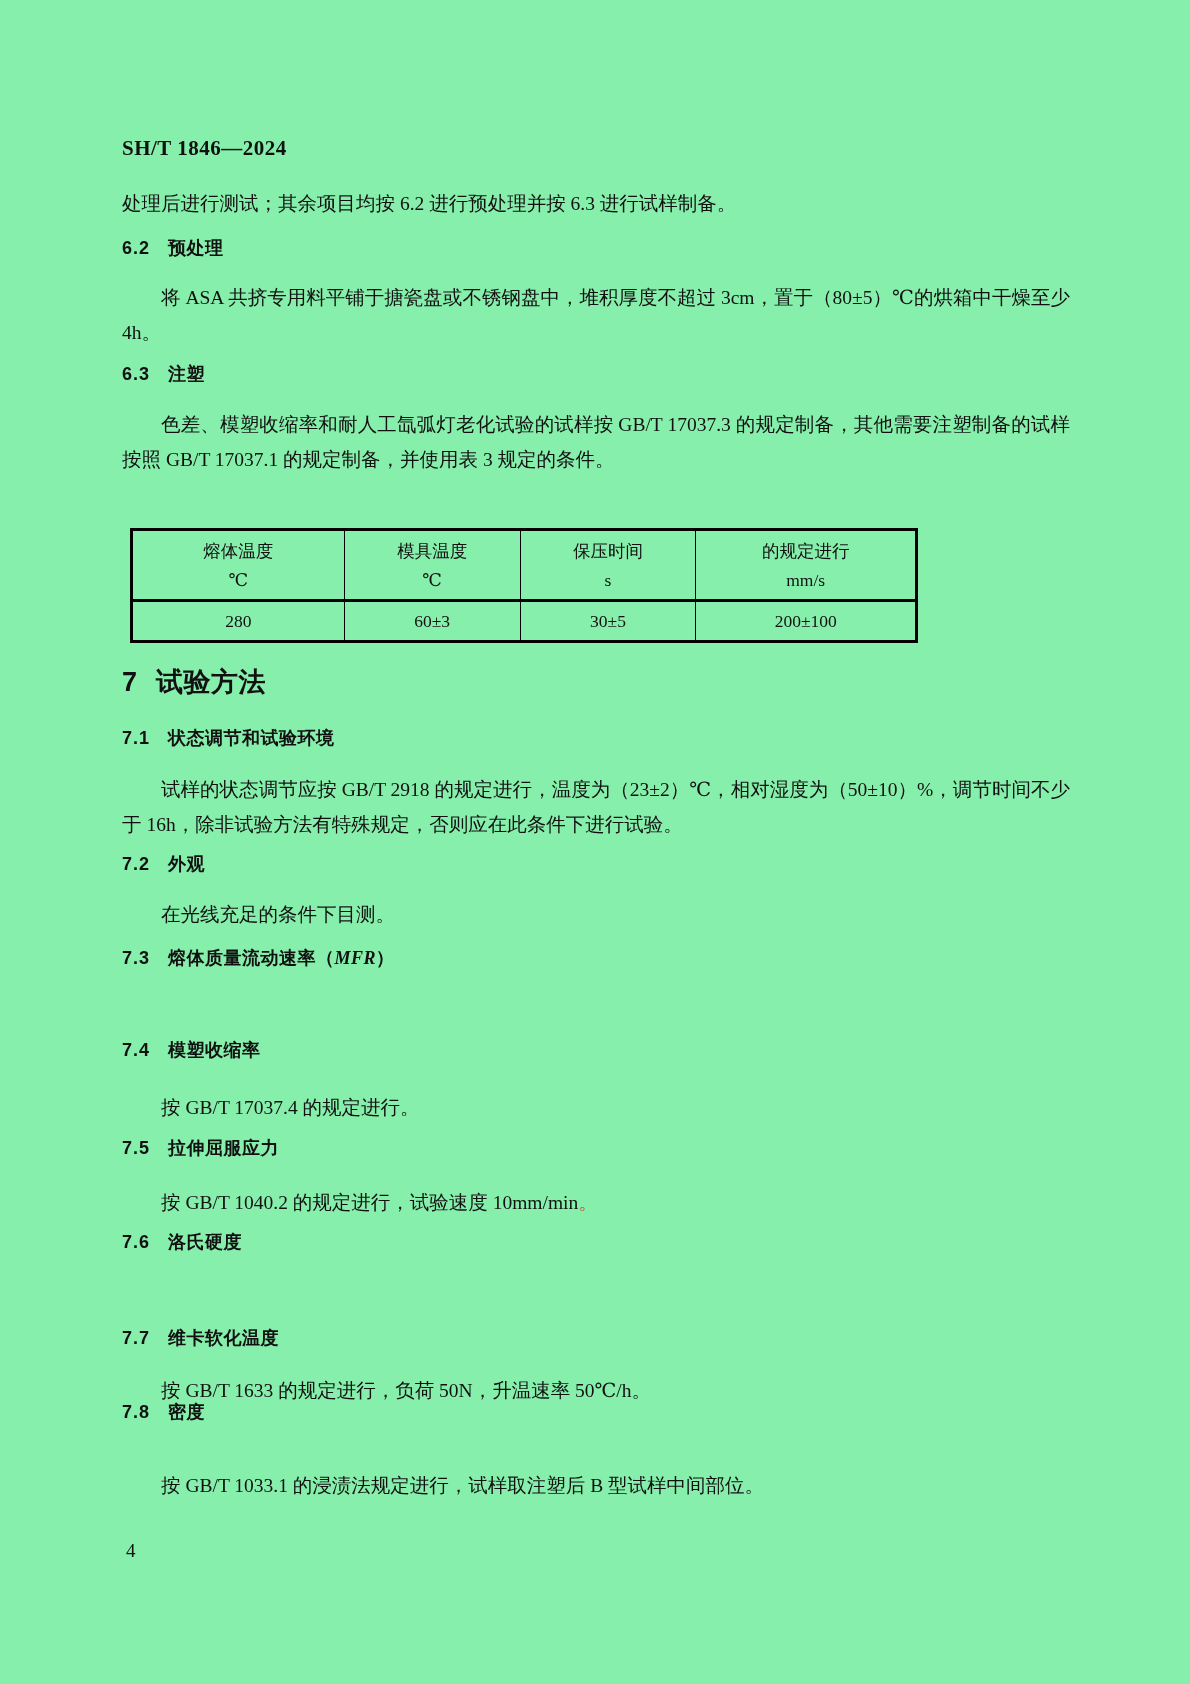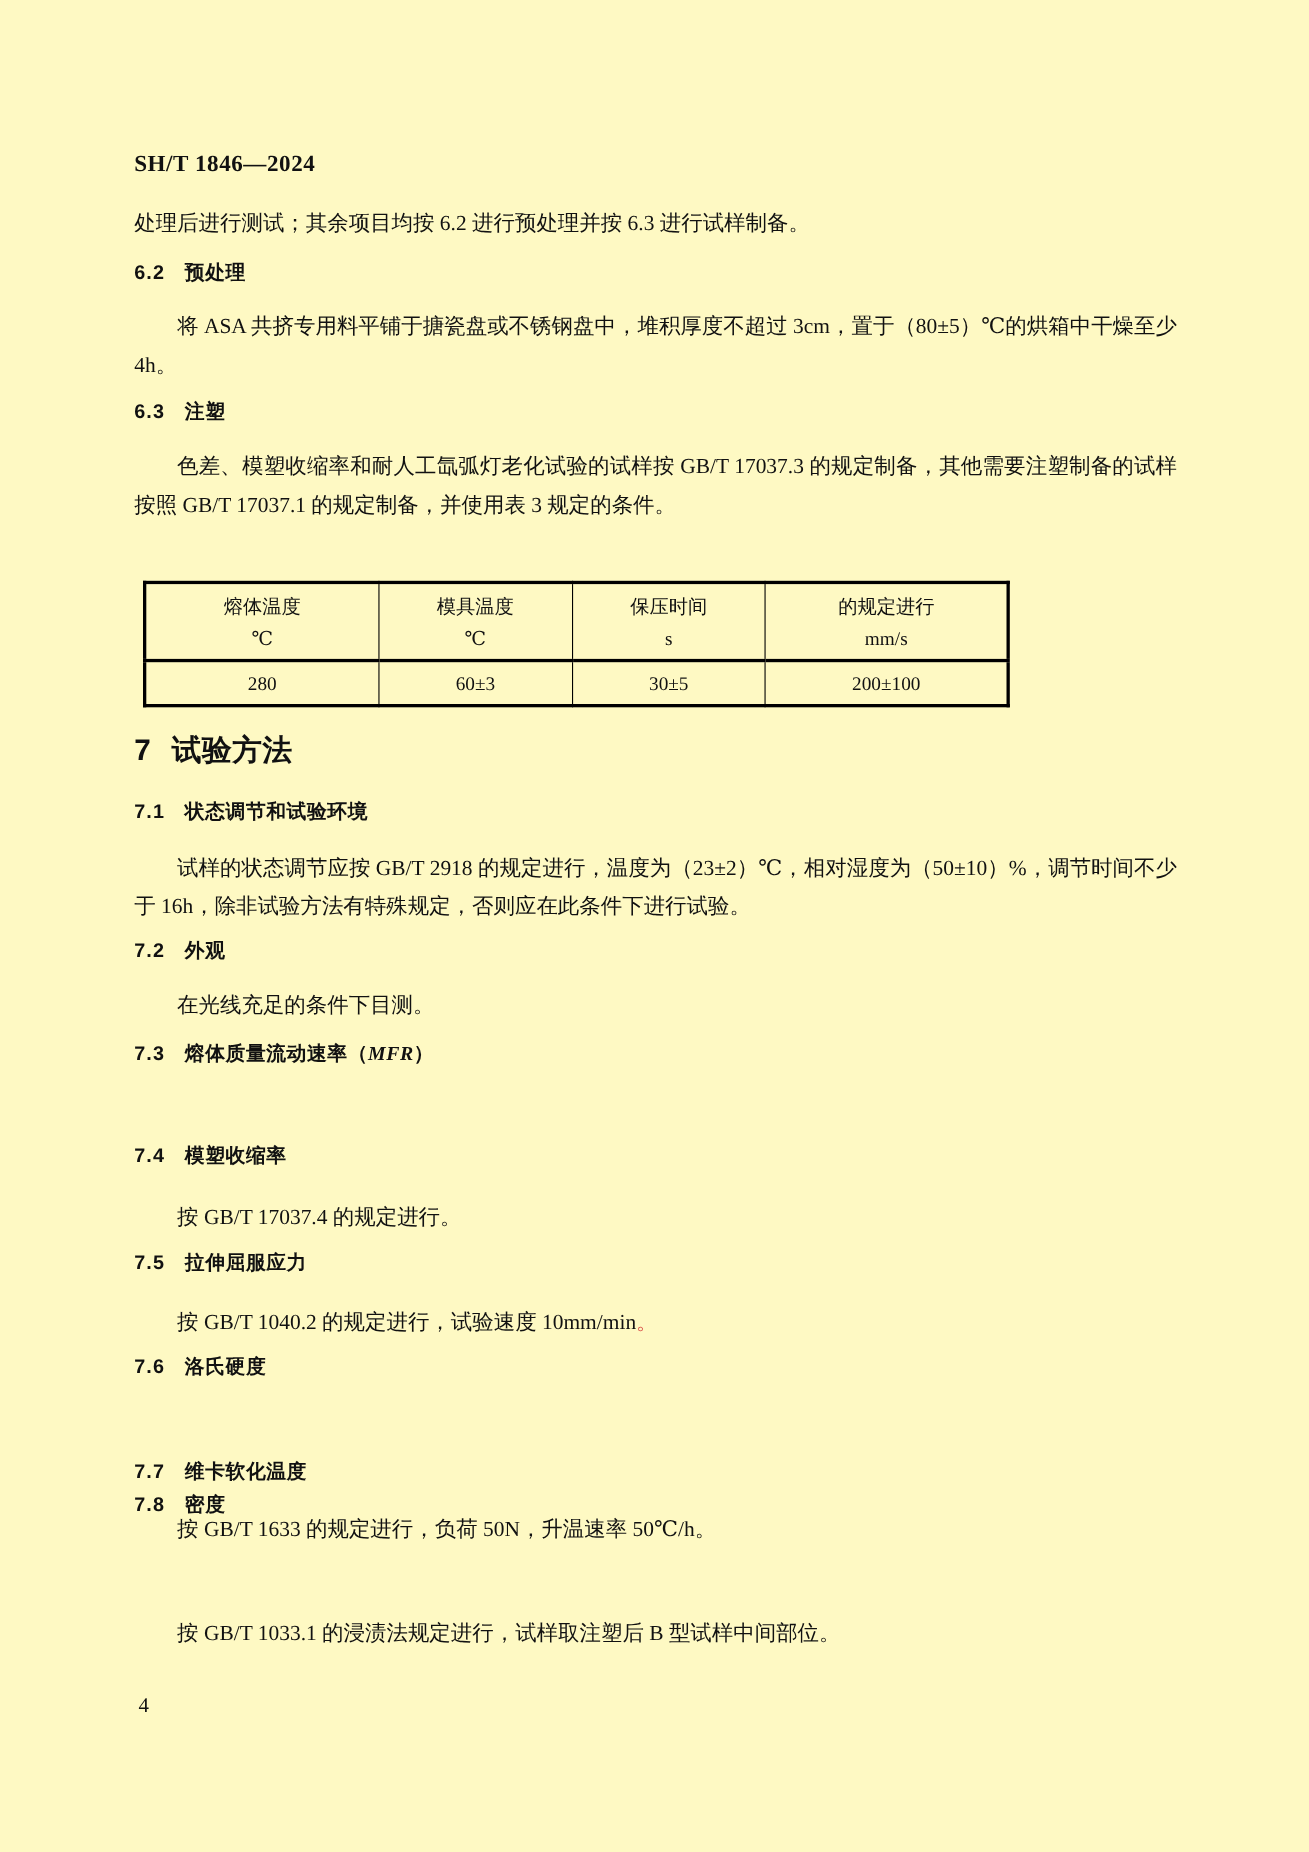--- a/index.html
+++ b/index.html
@@ -1,19 +1,19 @@
 <!DOCTYPE html>
 <html><head>
 <meta charset="utf-8">
 <style>
   html,body { margin:0; padding:0; background:#ffffff; }
   .page {
     position:relative;
     width:1190px; height:1684px;
-    background:#fef9c3;
+    background:#86efac;
     color:#111;
     font-family:"Liberation Serif","DejaVu Serif",serif;
     overflow:hidden;
   }
   .doc-header {
     position:absolute; top:136px; left:122px;
     font-weight:bold; font-size:21px; letter-spacing:0.5px;
   }
   .para {
     position:absolute; left:122px; width:948px;
@@ -150,20 +150,20 @@
 
   <div class="heading" style="top:1230px;">
     <span class="h-num">7.6</span><span>洛氏硬度</span>
   </div>
 
   <div class="heading" style="top:1326px;">
     <span class="h-num">7.7</span><span>维卡软化温度</span>
   </div>
   <div class="para indent" style="top:1373px;">按 GB/T 1633 的规定进行，负荷 50N，升温速率 50℃/h。</div>
 
-  <div class="heading" style="top:1356px;">
+  <div class="heading" style="top:1400px;">
     <span class="h-num">7.8</span><span>密度</span>
   </div>
   <div class="para indent" style="top:1468px;">按 GB/T 1033.1 的浸渍法规定进行，试样取注塑后 B 型试样中间部位。</div>
 
   <div class="page-number">4</div>
 
 </div>
 
 </body></html>

